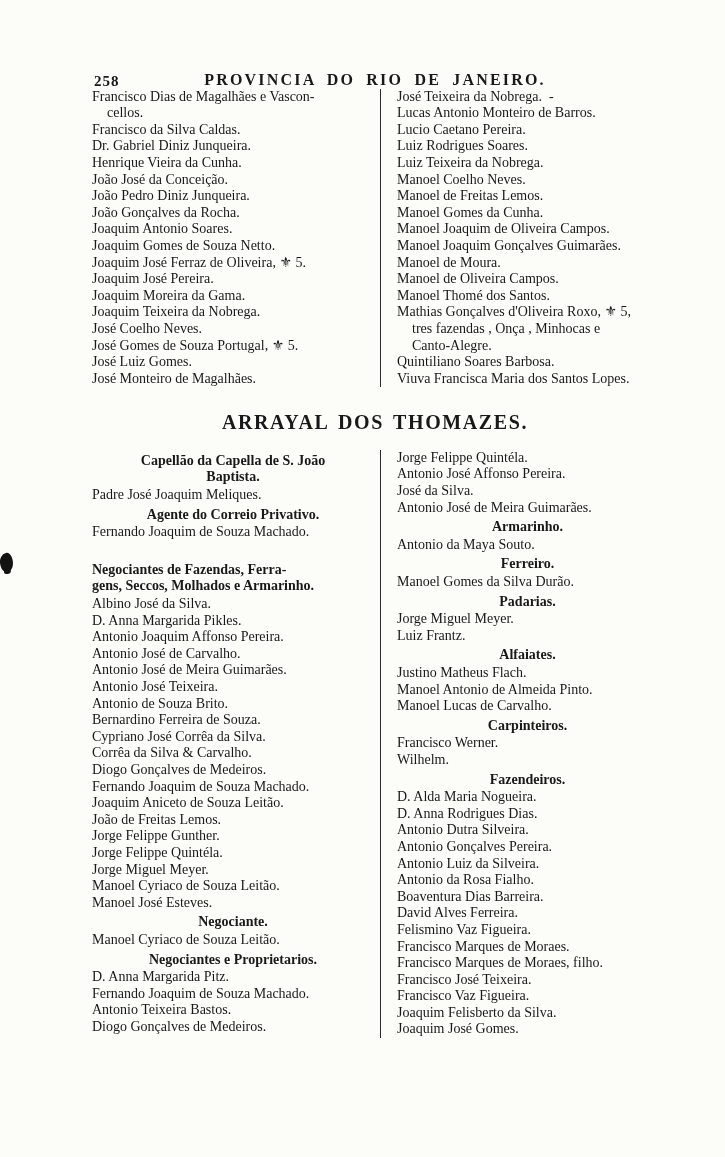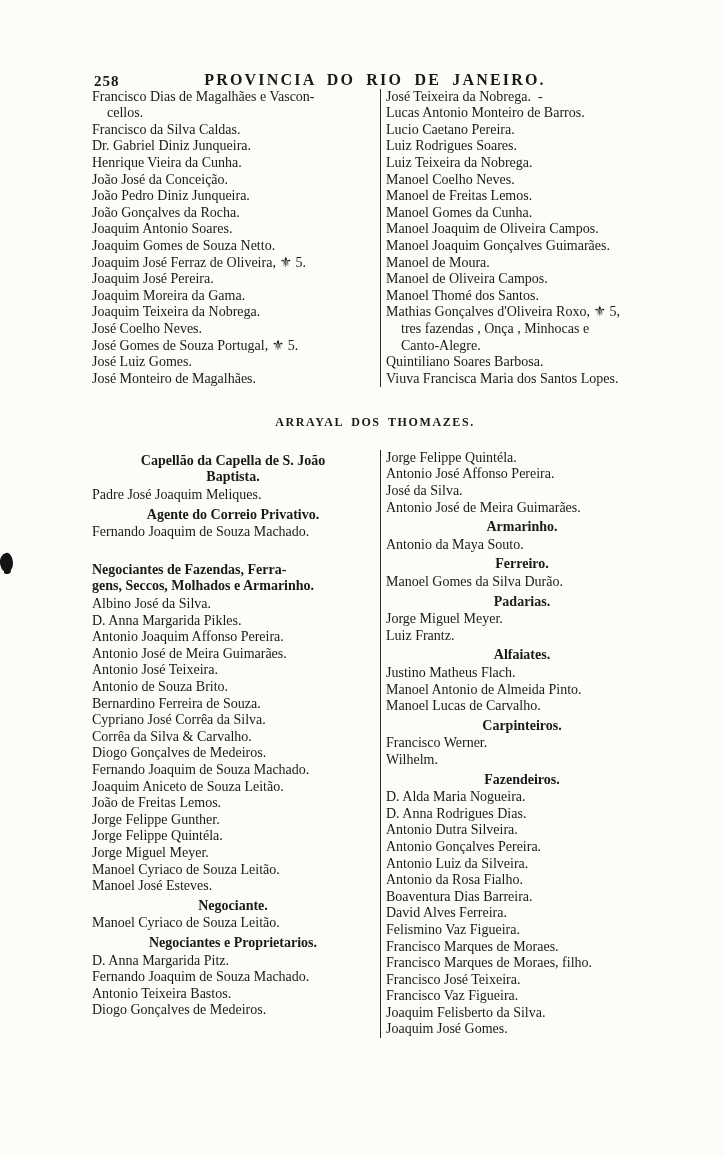--- a/index.html
+++ b/index.html
@@ -36,21 +36,21 @@
   }
   .cols { display: flex; align-items: stretch; }
   .col-left {
     width: 288px;
     box-sizing: border-box;
     padding-right: 6px;
   }
   .col-right {
     flex: 1;
     border-left: 1px solid #2a2a2a;
-    padding-left: 5px;
+    padding-left: 16px;
   }
   .entry {
     padding-left: 15px;
     text-indent: -15px;
     white-space: pre-wrap;
   }
   .head {
     text-align: center;
     font-weight: bold;
     white-space: pre-wrap;
@@ -59,21 +59,21 @@
   }
   .head-left {
     font-weight: bold;
     white-space: pre-wrap;
     margin-top: 21px;
     margin-bottom: 1px;
   }
   .arrayal-heading {
     text-align: center;
     font-weight: bold;
-    font-size: 12px;
+    font-size: 20px;
     letter-spacing: 1.6px;
     word-spacing: 3px;
     margin: 27px 0 19px 0;
   }
   .smudge {
     position: absolute;
     left: 0px; top: 553px;
     width: 13px; height: 19px;
     background: #131313;
     border-radius: 65% 35% 55% 45% / 55% 45% 60% 40%;
@@ -152,20 +152,21 @@
           <div class="head">Capellão da Capella de S. João
 Baptista.</div>
           <div class="entry">Padre José Joaquim Meliques.</div>
           <div class="head">Agente do Correio Privativo.</div>
           <div class="entry">Fernando Joaquim de Souza Machado.</div>
           <div class="head-left">Negociantes de Fazendas, Ferra-
 gens, Seccos, Molhados e Armarinho.</div>
           <div class="entry">Albino José da Silva.</div>
           <div class="entry">D. Anna Margarida Pikles.</div>
           <div class="entry">Antonio Joaquim Affonso Pereira.</div>
+          <div class="entry">Antonio José de Carvalho.</div>
           <div class="entry">Antonio José de Meira Guimarães.</div>
           <div class="entry">Antonio José Teixeira.</div>
           <div class="entry">Antonio de Souza Brito.</div>
           <div class="entry">Bernardino Ferreira de Souza.</div>
           <div class="entry">Cypriano José Corrêa da Silva.</div>
           <div class="entry">Corrêa da Silva &amp; Carvalho.</div>
           <div class="entry">Diogo Gonçalves de Medeiros.</div>
           <div class="entry">Fernando Joaquim de Souza Machado.</div>
           <div class="entry">Joaquim Aniceto de Souza Leitão.</div>
           <div class="entry">João de Freitas Lemos.</div>

